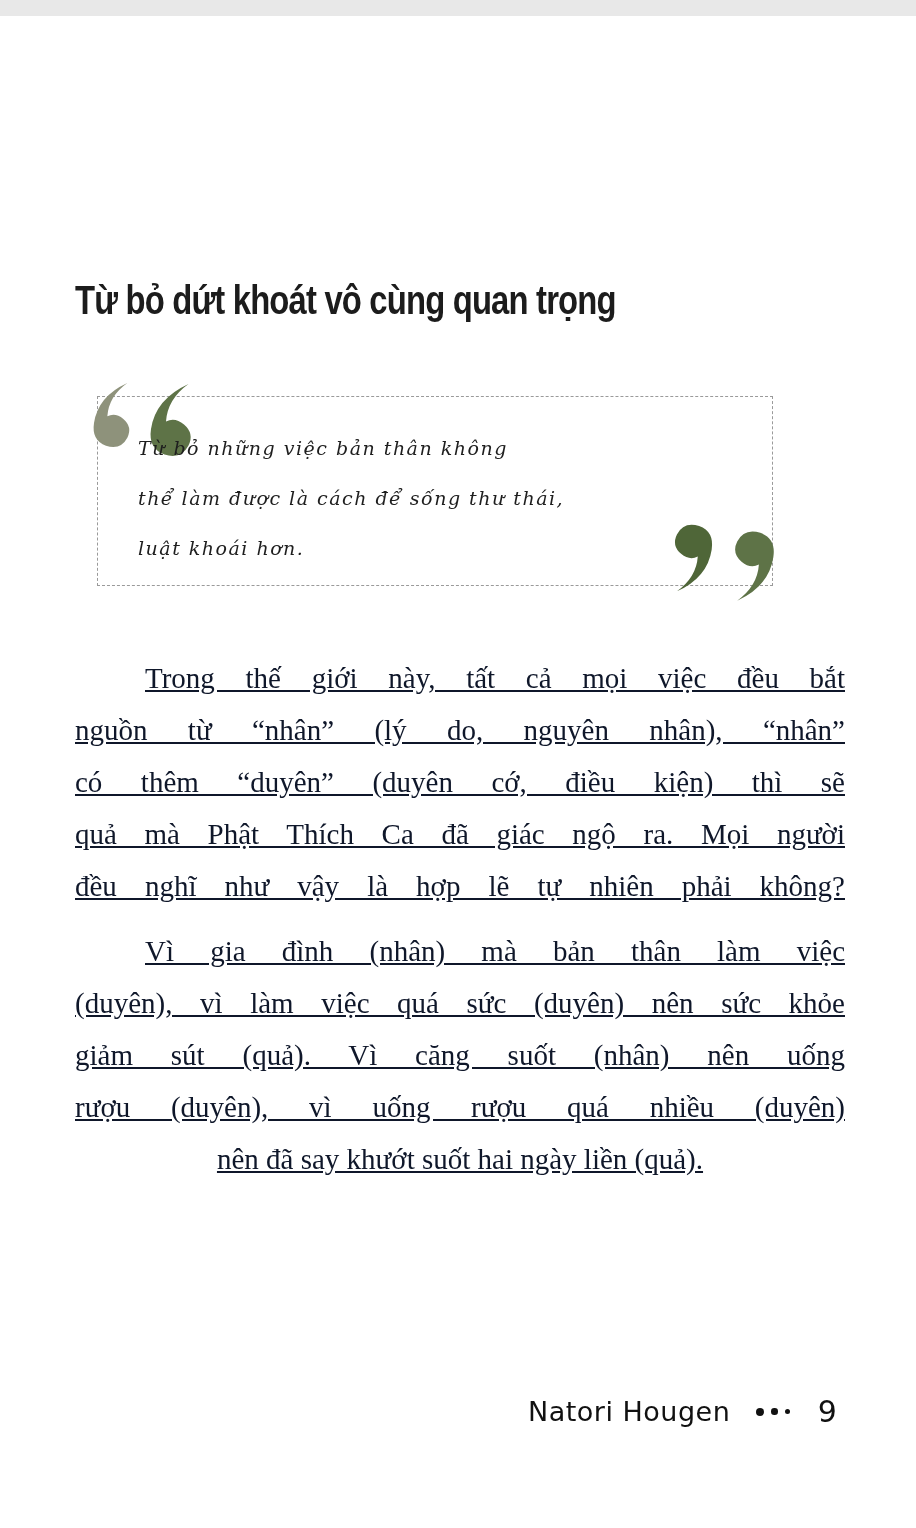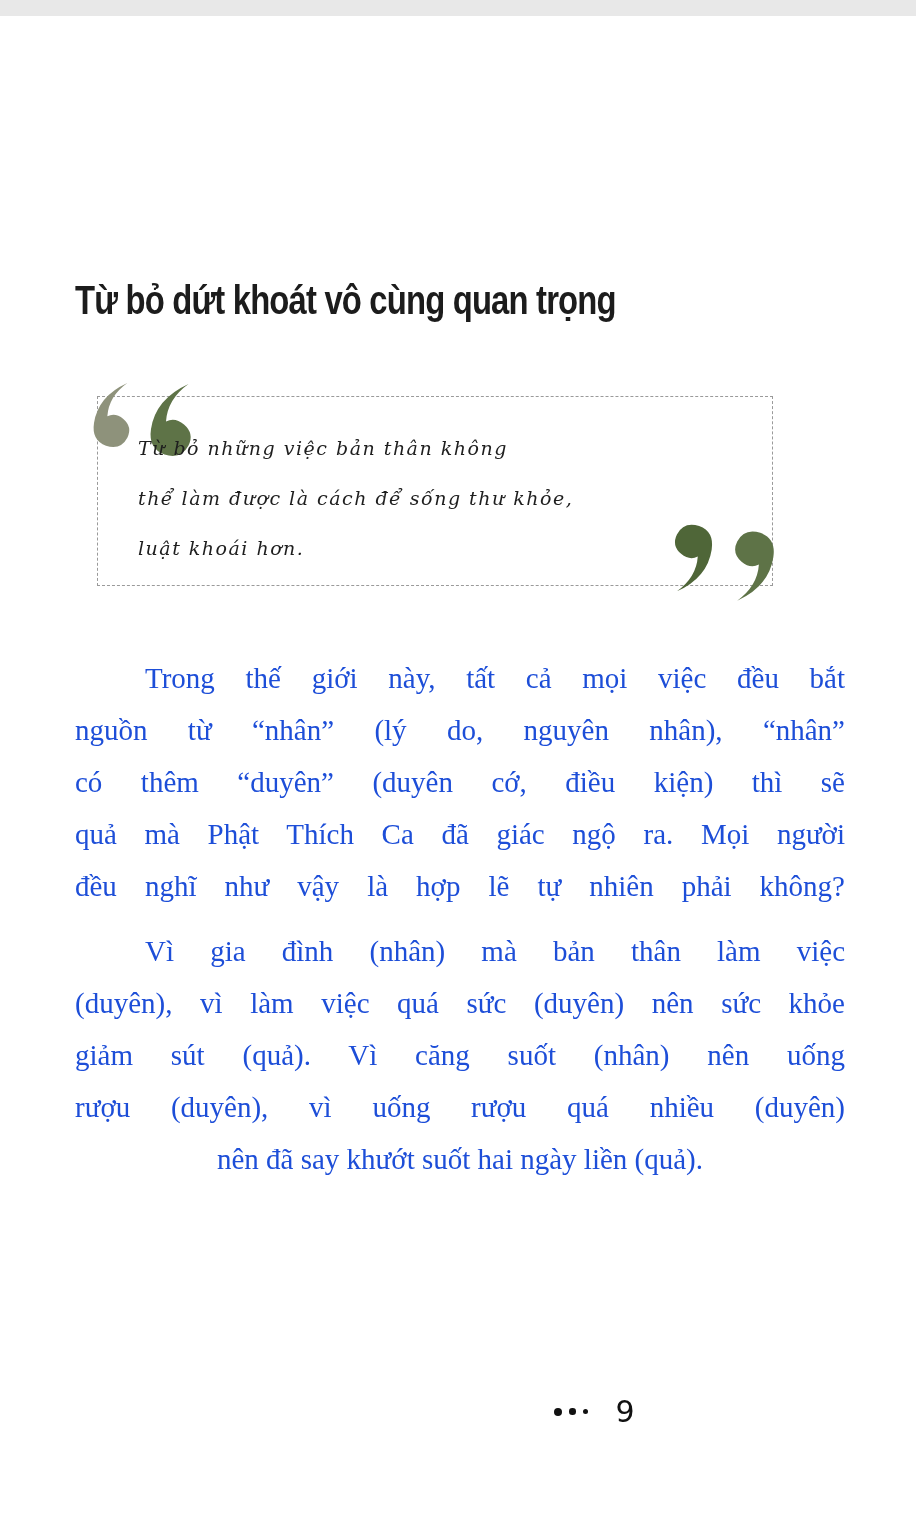--- a/index.html
+++ b/index.html
@@ -66,21 +66,22 @@
   .fill-dark  { fill: #4f6638; }
 
   
   .body-text {
     position: absolute;
     left: 75px;
     top: 636px;
     width: 770px;
     font-size: 29px;
     line-height: 52px;
-    color: #1d4ed8;
+    color: #0f172a;
+    text-decoration: underline;
   }
   .para { margin: 0 0 13px 0; }
   .line { height: 52px; }
   .jl { text-align: justify; text-align-last: justify; }
   .ll { text-align: center; }
   .indent { text-indent: 70px; }
 
   
   .footer {
     position: absolute;
@@ -113,21 +114,21 @@
       <svg class="q1" viewBox="0 0 72 100">
         <path class="fill-light" d="M62 2 Q18 22 12 62 Q8 88 30 96 Q52 103 62 84 Q70 68 56 56 Q44 46 32 52 Q34 22 62 2 Z"></path>
       </svg>
       <svg class="q2" viewBox="0 0 72 100">
         <path class="fill-green" d="M62 2 Q18 22 12 62 Q8 88 30 96 Q52 103 62 84 Q70 68 56 56 Q44 46 32 52 Q34 22 62 2 Z"></path>
       </svg>
     </div>
 
     <div class="quote-text">
       <div>Từ bỏ những việc bản thân không</div>
-      <div>thể làm được là cách để sống thư khỏe,</div>
+      <div>thể làm được là cách để sống thư thái,</div>
       <div>luật khoái hơn.</div>
     </div>
 
     <div class="qmark qmark-close">
       <svg class="q1" viewBox="0 0 72 100">
         <path class="fill-dark" d="M62 2 Q18 22 12 62 Q8 88 30 96 Q52 103 62 84 Q70 68 56 56 Q44 46 32 52 Q34 22 62 2 Z"></path>
       </svg>
       <svg class="q2" viewBox="0 0 72 100">
         <path class="fill-green" d="M62 2 Q18 22 12 62 Q8 88 30 96 Q52 103 62 84 Q70 68 56 56 Q44 46 32 52 Q34 22 62 2 Z"></path>
       </svg>
@@ -150,20 +151,21 @@
       <div class="line jl">(duyên), vì làm việc quá sức (duyên) nên sức khỏe</div>
       <div class="line jl">giảm sút (quả). Vì căng suốt (nhân) nên uống</div>
       <div class="line jl">rượu (duyên), vì uống rượu quá nhiều (duyên)</div>
       <div class="line ll">nên đã say khướt suốt hai ngày liền (quả).</div>
     </div>
 
 
   </div>
 
   <div class="footer">
+    <span class="author">Natori Hougen</span>
     <span class="dots">
       <span class="dot d1"></span>
       <span class="dot d2"></span>
       <span class="dot d3"></span>
     </span>
     <span class="page-number">9</span>
   </div>
 
 </div>
 

